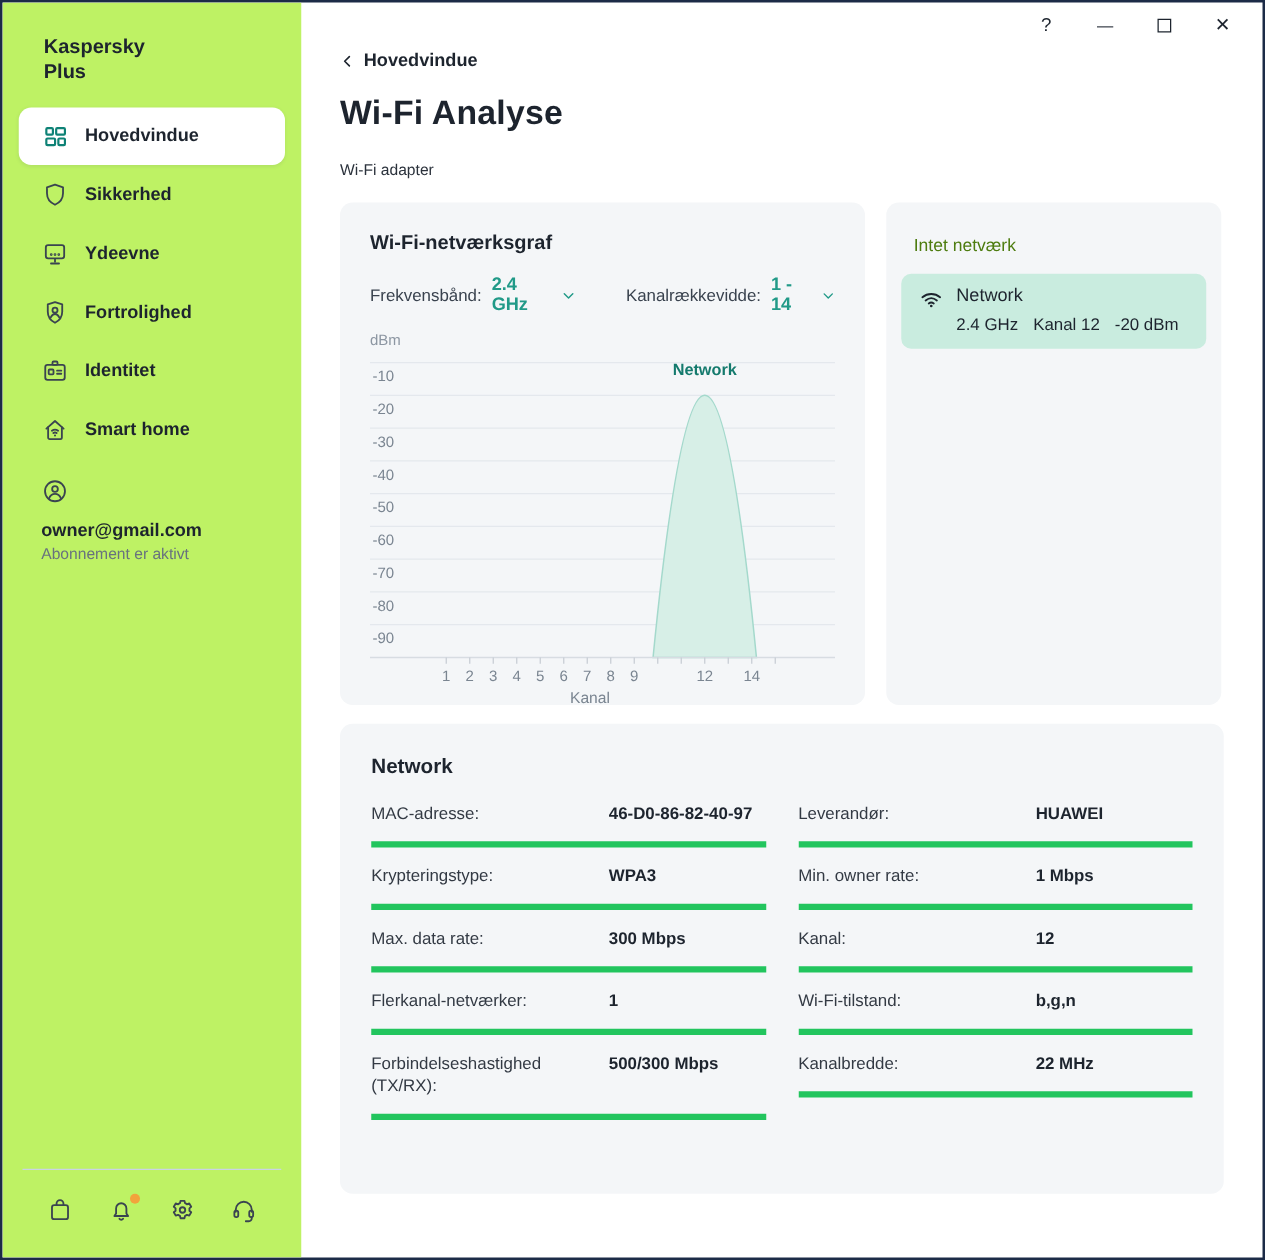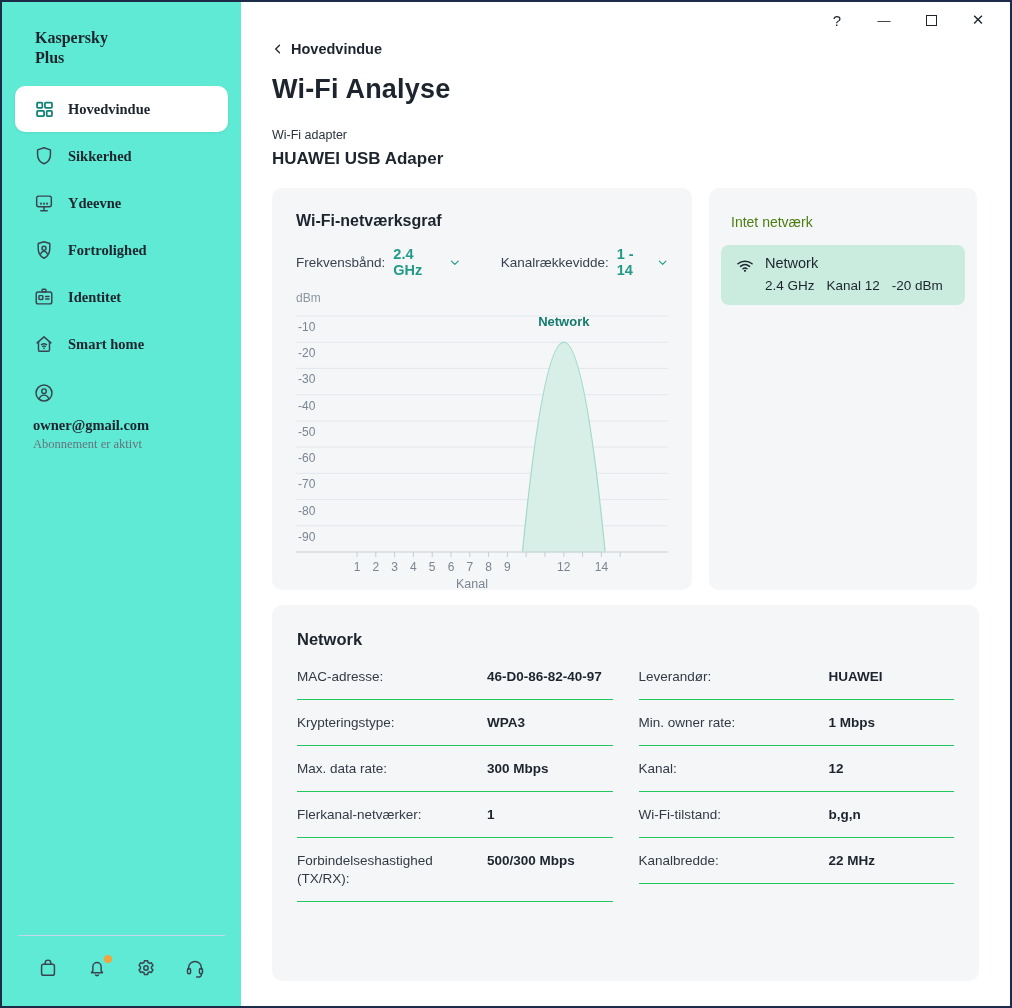--- a/index.html
+++ b/index.html
@@ -3,21 +3,21 @@
 <meta charset="utf-8">
 <style>
   * { margin:0; padding:0; box-sizing:border-box; }
   html,body { background:#e8e8e8; }
   body { font-family:"Liberation Sans", sans-serif; color:#1d242e; }
   .window{
     width:1012px; height:1008px; background:#ffffff;
     border:2px solid #1c2b47; display:flex; overflow:hidden; position:relative;
   }
   
-  .sidebar{ width:239px; min-width:239px; background:#5eead4; position:relative;font-family:Liberation Serif, serif; }
+  .sidebar{ width:239px; min-width:239px; background:#bef264; position:relative; }
   .brand{ padding:26px 16px 0 33px; font-size:16px; font-weight:700; line-height:20px; color:#1d242e;}
   .side-nav{ margin-top:18px; }
   .side-item{
     display:flex; align-items:center; gap:13px; height:46px; margin:1px 13px; padding:0 18px;
     border-radius:10px; cursor:pointer; font-size:14.5px; font-weight:700; color:#1d242e;
   }
   .side-item.active{ background:#ffffff; box-shadow:0 1px 3px rgba(30,50,90,.08); }
   .side-item .ic{ width:22px; height:22px; display:flex; align-items:center; justify-content:center; }
   .side-account{ display:flex; align-items:flex-start; gap:13px; margin:6px 13px; padding:6px 18px; cursor:pointer;flex-direction:column;}
   .side-account .ic{ width:22px; height:22px; margin-top:3px;}
@@ -52,21 +52,21 @@
   .net-item{ margin-top:15px; background:#c9ecdf; border-radius:8px; padding:10px 12px 12px 14px;
              display:flex; gap:10px; cursor:pointer; }
   .net-item .ic{ width:20px; height:20px; margin-top:1px; }
   .net-name{ font-size:14.5px; }
   .net-meta{ font-size:13.5px; margin-top:7px; display:flex; gap:12px; }
   
   .details-card{ margin-top:15px; width:707px; padding:25px 25px 18px 25px; margin-bottom:18px; min-height:376px;}
   .details-title{ font-size:16.5px; font-weight:700; }
   .details-cols{ display:flex; gap:26px; margin-top:5px; }
   .dcol{ width:316px; }
-  .drow{ display:flex; align-items:flex-start; padding:14px 0 13px 0; border-bottom:1px solid #22c55e; }
+  .drow{ display:flex; align-items:flex-start; padding:14px 0 13px 0; border-bottom:5px solid #22c55e; }
   .drow .lbl{ width:190px; font-size:13.5px; color:#333a44; line-height:18px; padding-right:10px;}
   .drow .val{ font-size:13.5px; font-weight:700; color:#1d242e; line-height:18px;}
   svg.stroke-ic{ fill:none; stroke:#3a4450; stroke-width:1.6; stroke-linecap:round; stroke-linejoin:round; }
   svg.teal-ic{ fill:none; stroke:#0e8276; stroke-width:2; stroke-linejoin:round; }
   #chart-svg{ margin-top:5px; display:block; }
 </style>
 </head>
 <body>
 
 <div class="window">
@@ -201,21 +201,20 @@
 
     <div class="back-link">
       <svg width="12" height="12" viewBox="0 0 24 24" class="stroke-ic" style="stroke:#1d242e;stroke-width:2.6">
           <path d="M15 4.5L7.5 12l7.5 7.5"></path>
         </svg>
       <span>Hovedvindue</span>
     </div>
 
     <h1 class="page-title">Wi-Fi Analyse</h1>
     <div class="adapter-label">Wi-Fi adapter</div>
-    <div class="adapter-name">HUAWEI USB Adaper</div>
 
     <div class="cards-row">
 
       <section class="card graph-card">
         <div class="graph-title">Wi-Fi-netværksgraf</div>
         <div class="filters">
           <span class="filter">
             <span>Frekvensbånd:</span>
             <span class="val">2.4 GHz</span>
             <svg width="13" height="13" viewBox="0 0 24 24" class="stroke-ic" style="stroke:#219a88;stroke-width:2.4">

